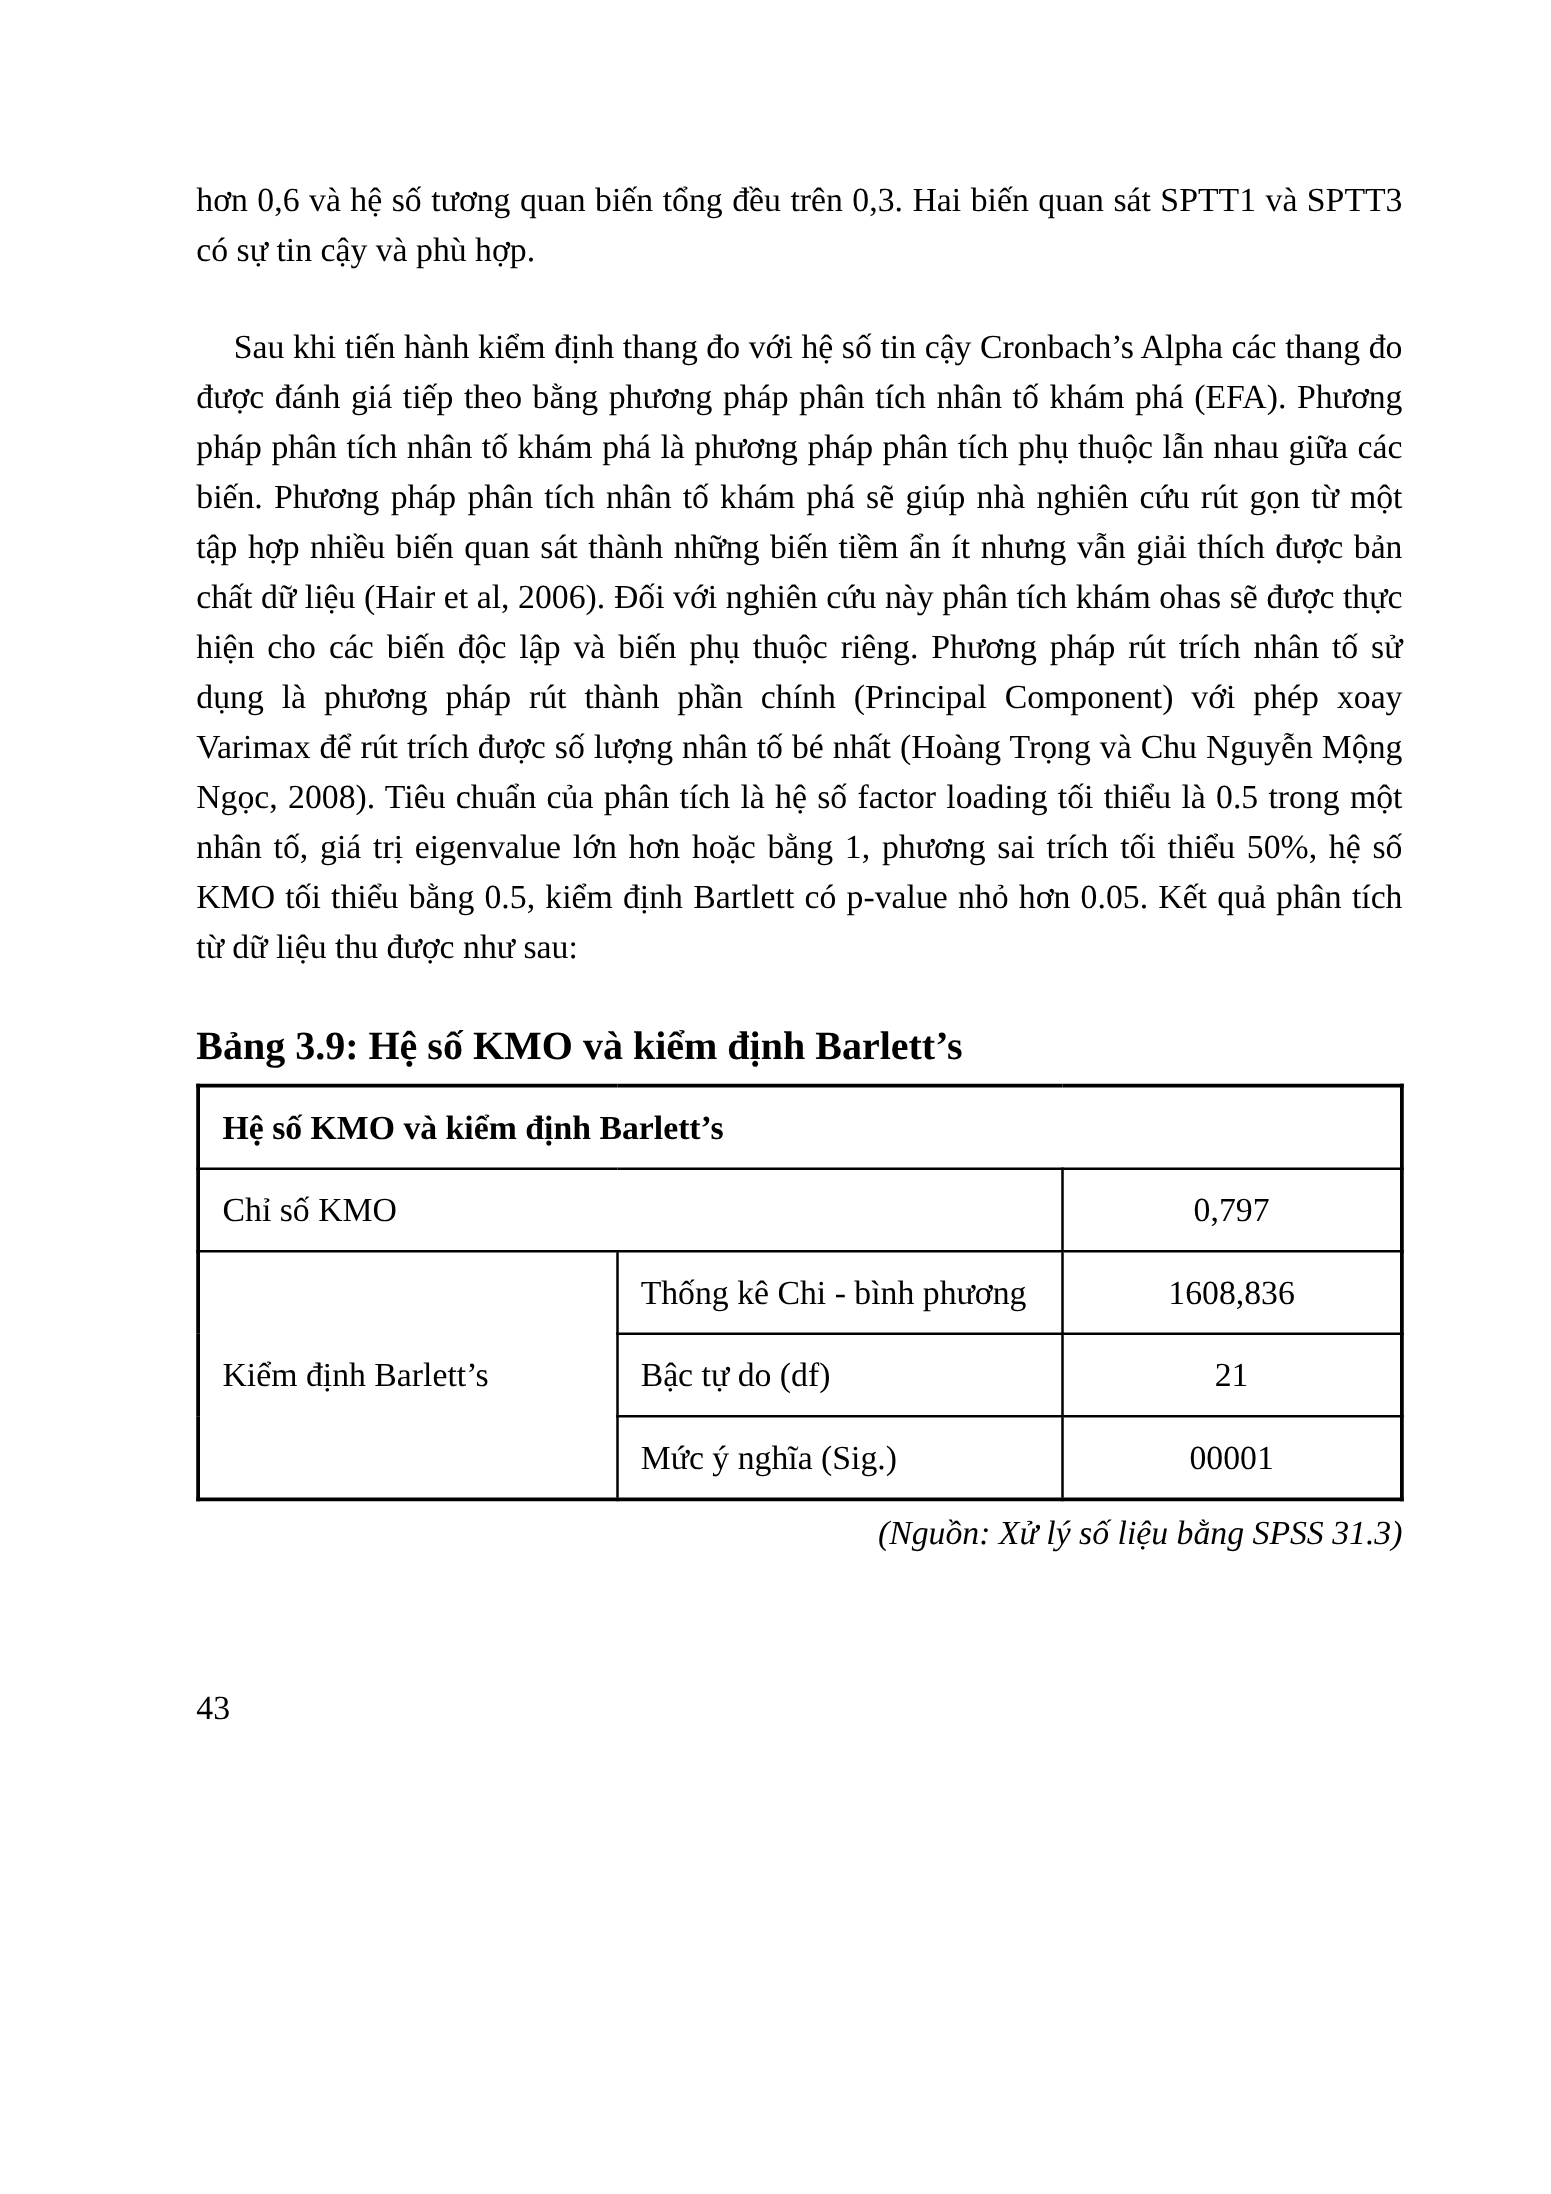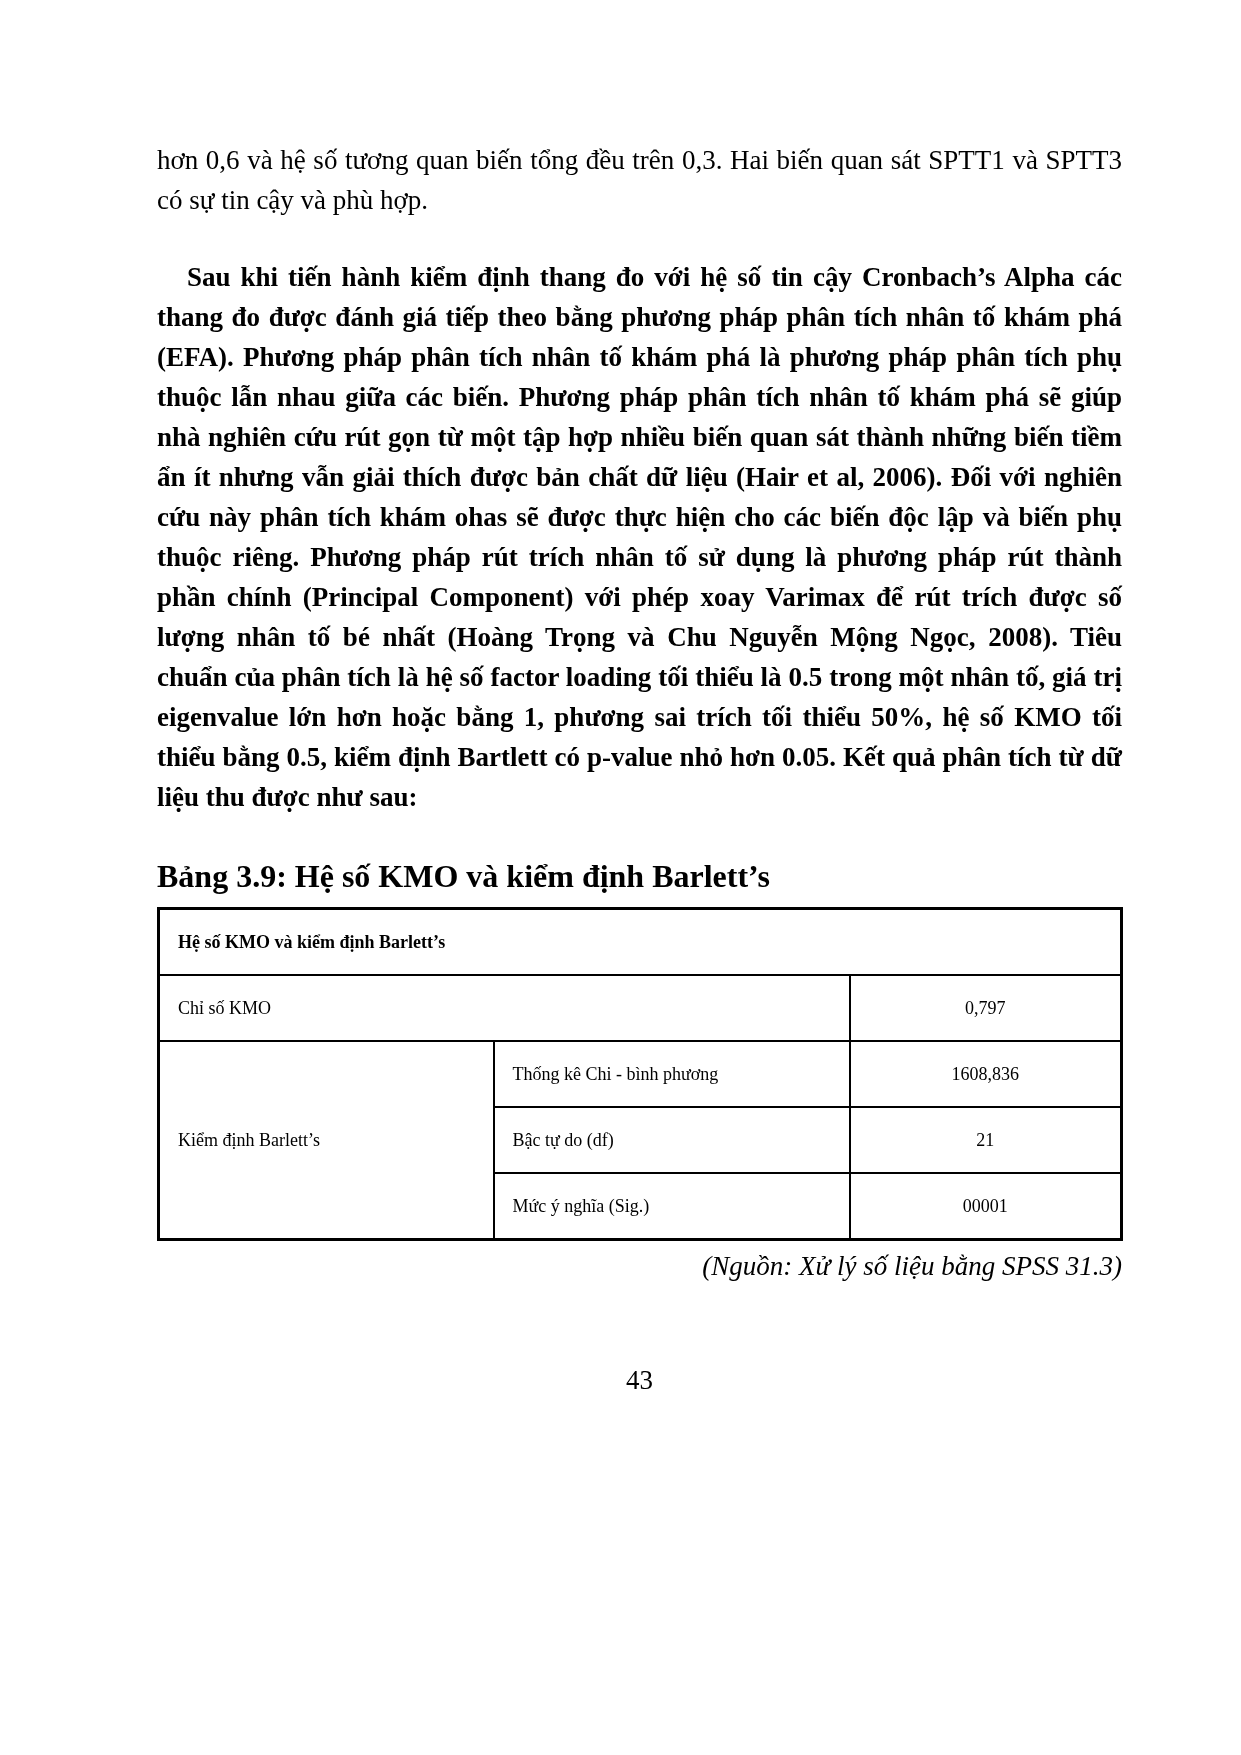--- a/index.html
+++ b/index.html
@@ -20,21 +20,21 @@
     width: 1241px;
     height: 1582px;
     padding: 140px 119px 0 157px;
   }
   .para {
     font-size: 27px;
     line-height: 40px;
     text-align: justify;
     margin: 0;
   }
-  .para.indent { text-indent: 30px; font-weight: bold; }
+  .para.indent { text-indent: 30px; }
   .section-heading {
     font-size: 28px;
     line-height: 36px;
     font-weight: bold;
     margin: 45px 0 0 30px;
   }
   .body-para { margin-top: 37px; }
   .method-para { margin-top: 50px; }
   .table-caption {
     font-size: 32px;
@@ -43,21 +43,21 @@
     line-height: 34px;
   }
   table.kmo-table {
     border-collapse: collapse;
     margin-top: 14px;
     width: 963px;
     table-layout: fixed;
   }
   table.kmo-table td {
     border: 2px solid #000000;
-    font-size: 18px;
+    font-size: 27px;
     padding: 0 18px;
     height: 64px;
     vertical-align: middle;
     overflow: hidden;
   }
   table.kmo-table { border: 3px solid #000000; }
   td.th-span {
     font-weight: bold;
     font-size: 28px;
   }
@@ -70,22 +70,22 @@
   .col-3 { width: 272px; }
   .source-note {
     font-size: 27px;
     font-style: italic;
     text-align: right;
     margin-top: 8px;
     line-height: 34px;
   }
   .page-number {
     font-size: 27px;
-    text-align: center;
-    margin-top: 82px;
+    text-align: left;
+    margin-top: 108px;
   }
 </style>
 </head>
 <body>
 
 <div class="page">
 
   <p class="para">hơn 0,6 và hệ số tương quan biến tổng đều trên 0,3. Hai biến quan sát SPTT1 và SPTT3 có sự tin cậy và phù hợp.</p>
 
 

